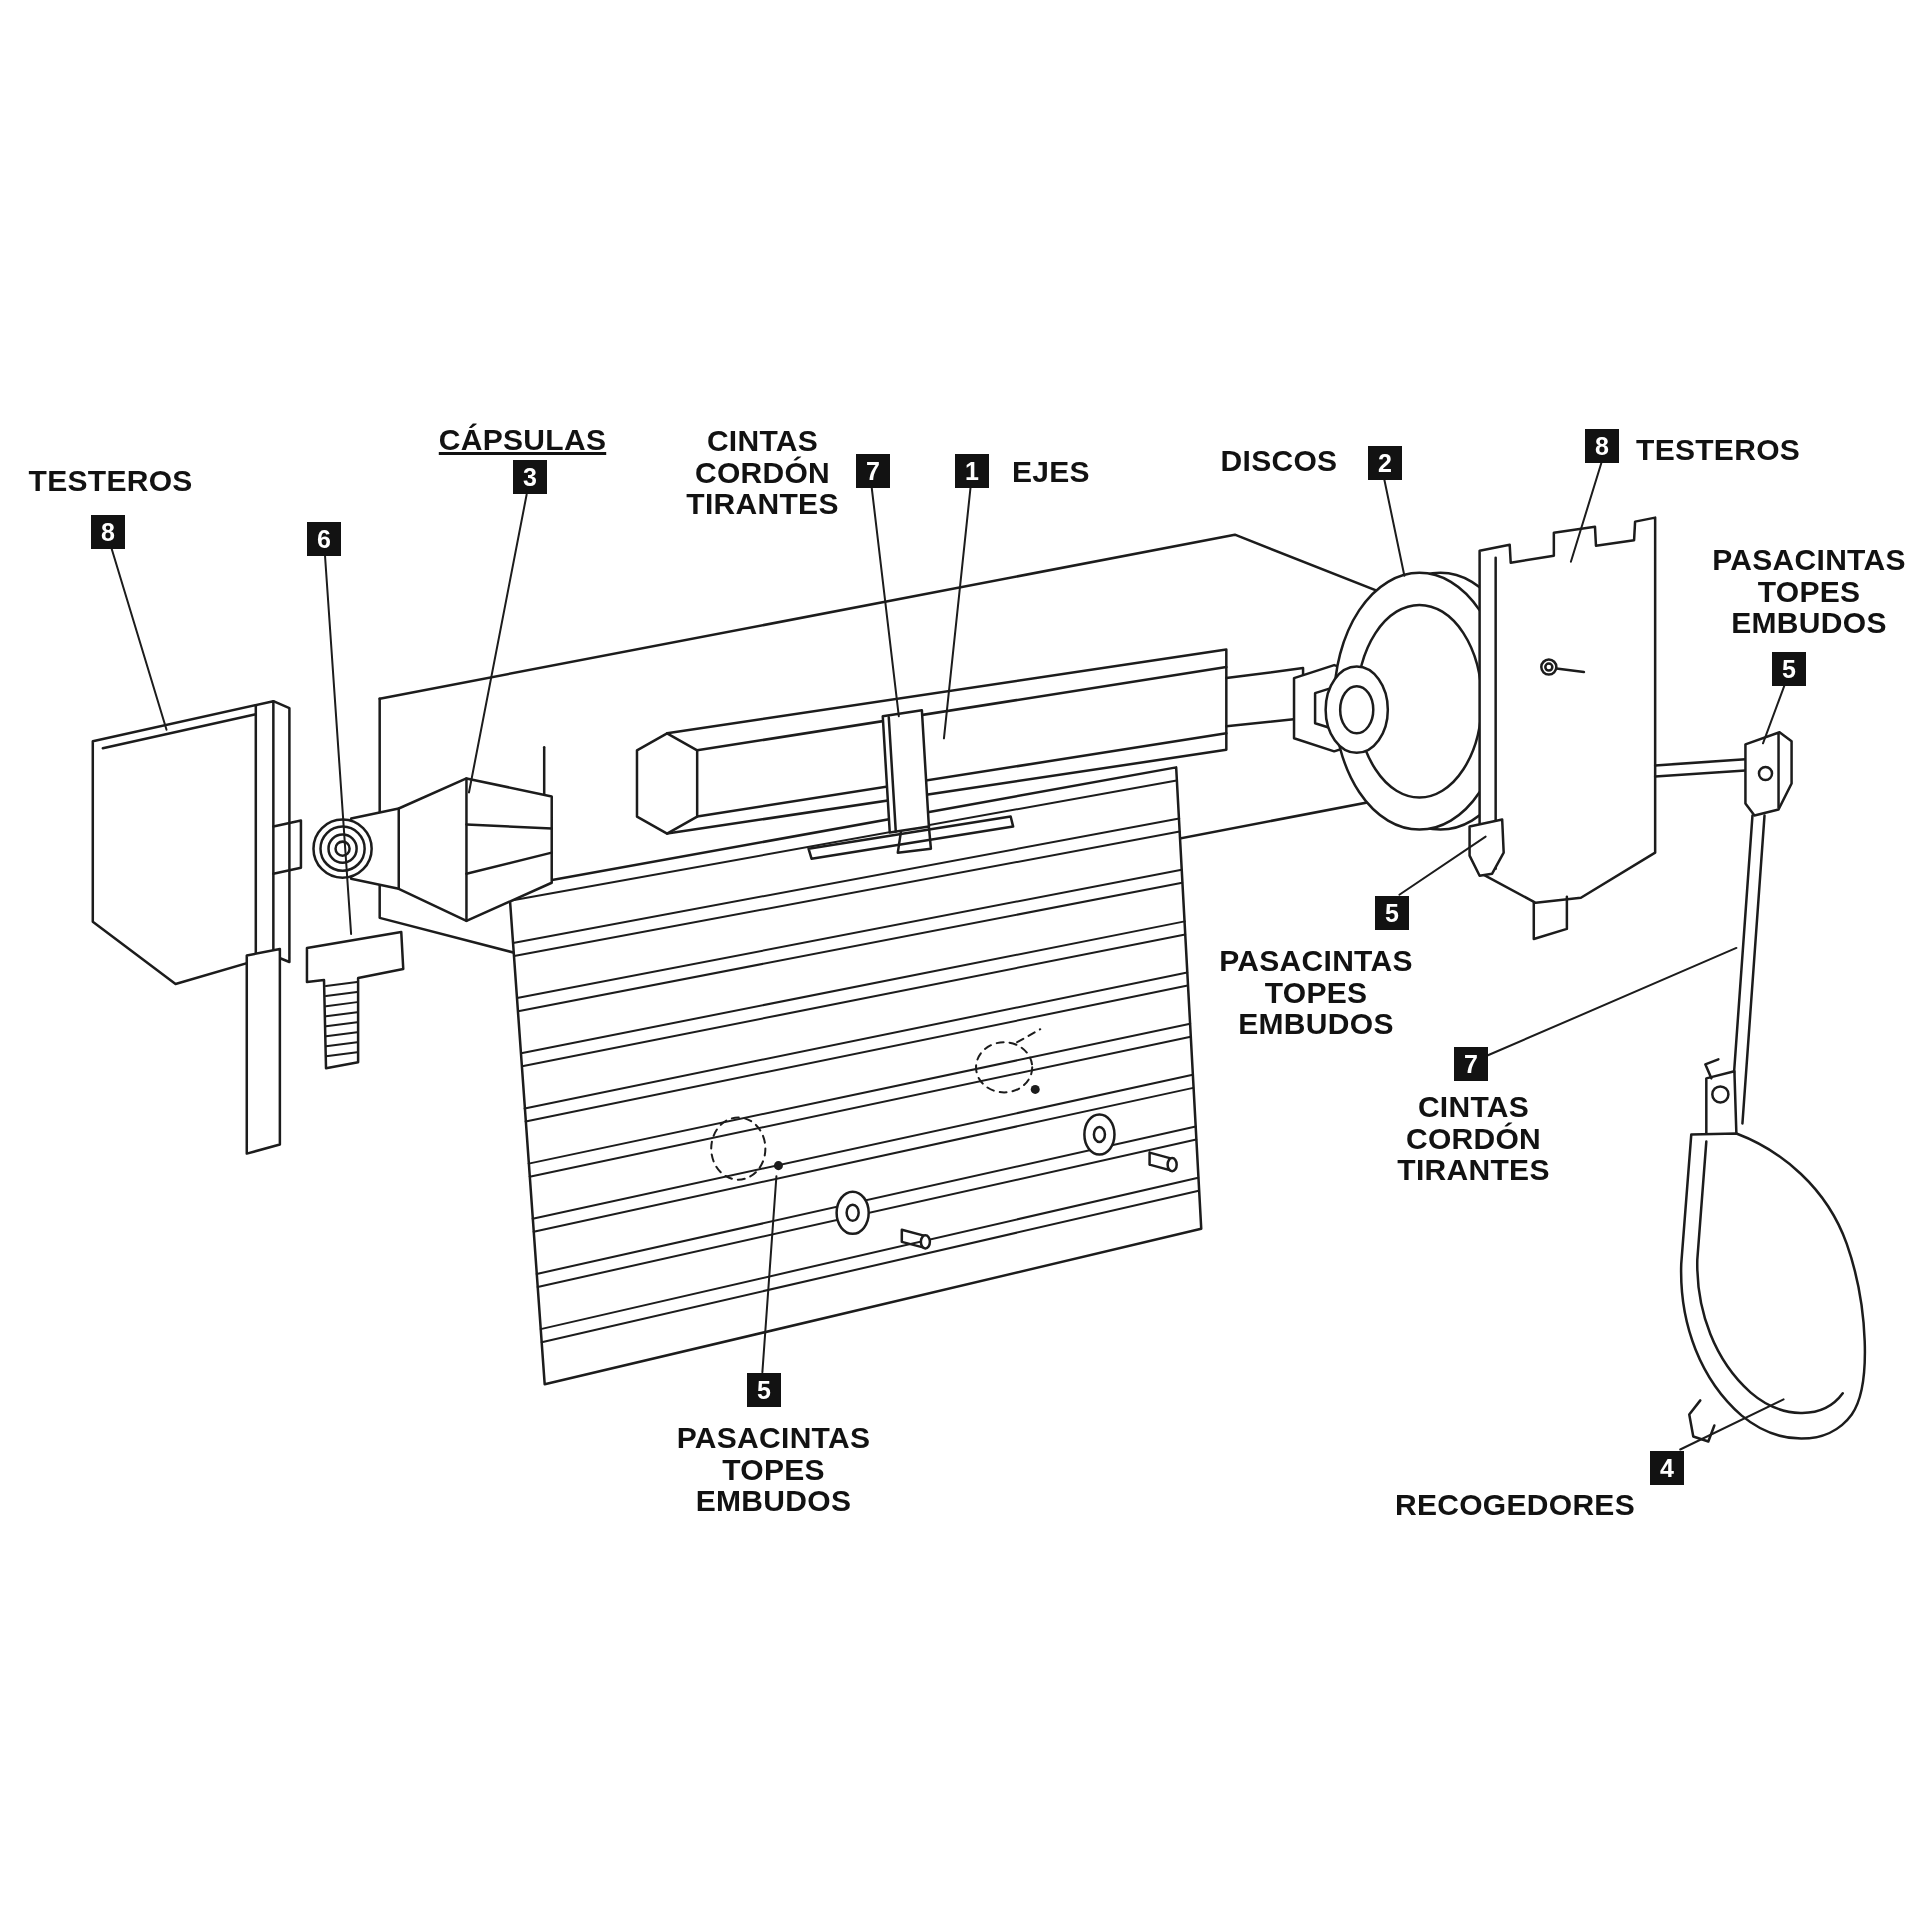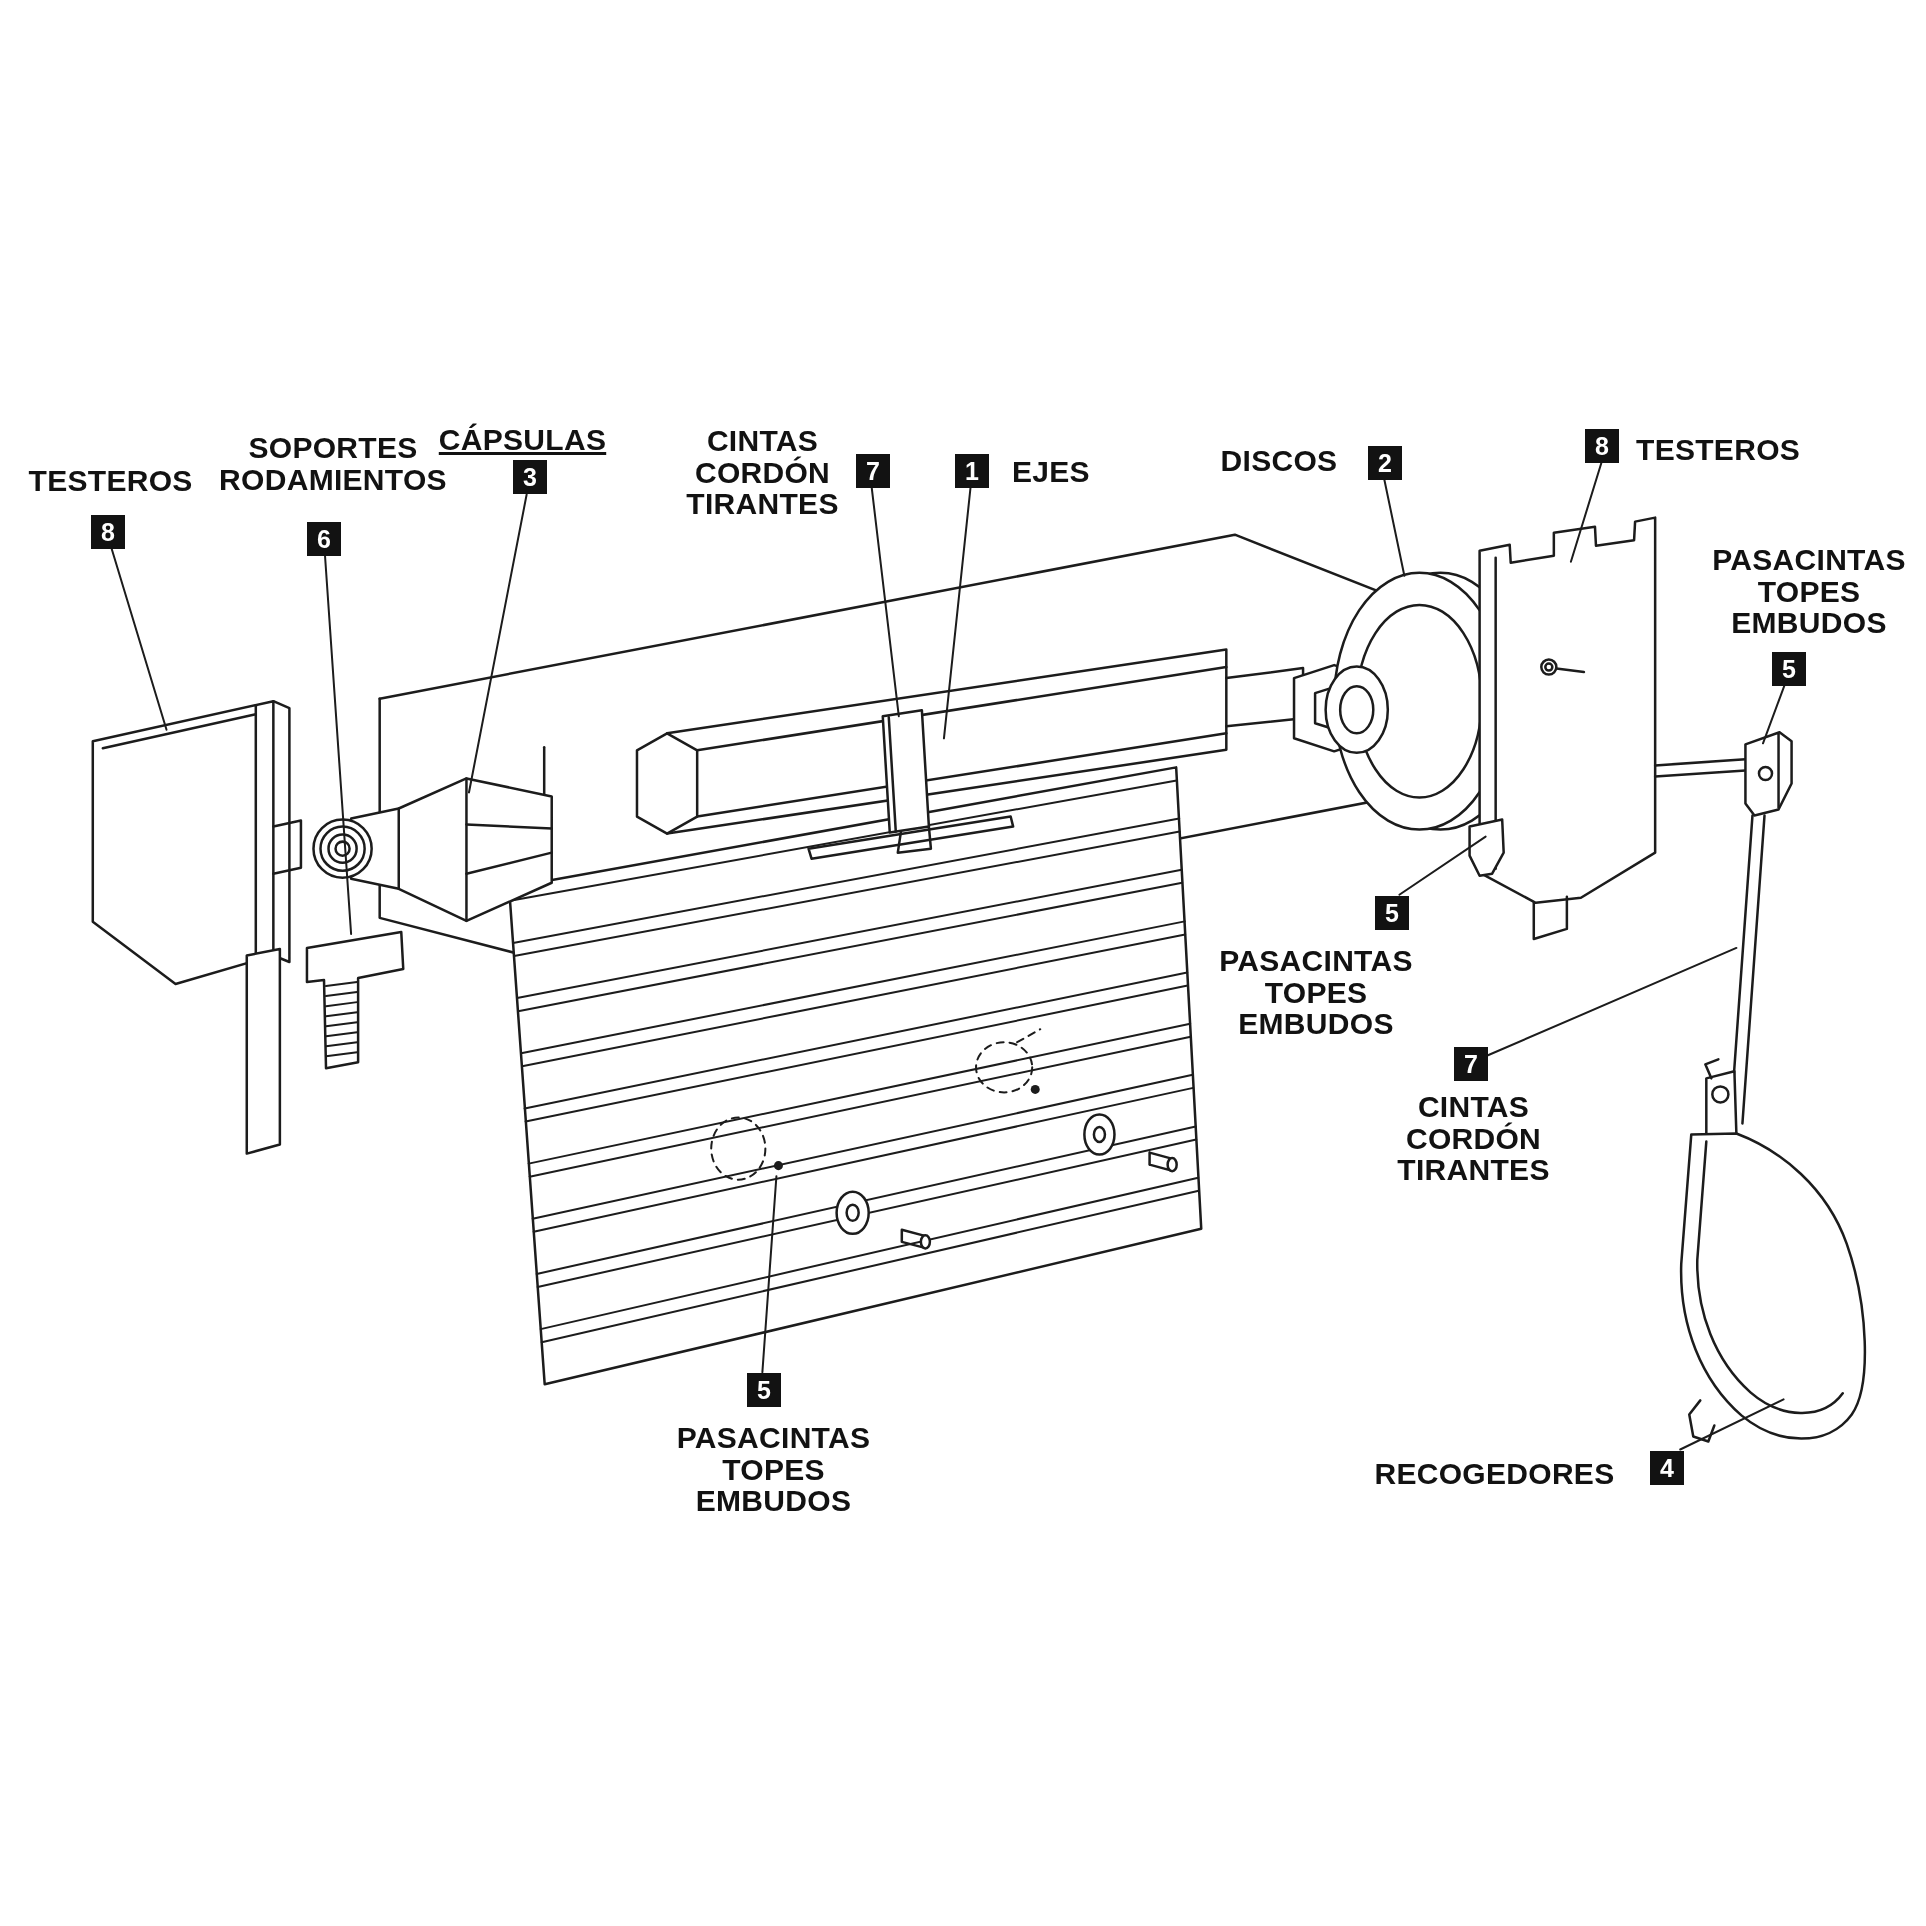--- a/index.html
+++ b/index.html
@@ -182,21 +182,20 @@
       <path d="M2962,2106 L3462,1890"></path>
       <path d="M1520,2736 L1548,2345"></path>
       <path d="M3350,2890 L3556,2790"></path>
     </g>
   </g>
 </svg>
 
 <div class="lbl" style="left:17.6px;top:465px;width:186px;">TESTEROS</div>
 <div class="badge" style="left:91px;top:515px;">8</div>
 
-<div class="lbl" style="left:215px;top:432px;width:236px;">SOPORTES RODAMIENTOS</div>
 <div class="badge" style="left:307px;top:522px;">6</div>
 
 <div class="lbl" style="left:427px;top:424px;width:191px;text-decoration:underline;">CÁPSULAS</div>
 <div class="badge" style="left:513px;top:460px;">3</div>
 
 <div class="lbl" style="left:672px;top:425px;width:181px;">CINTAS CORDÓN TIRANTES</div>
 <div class="badge" style="left:856px;top:454px;">7</div>
 
 <div class="badge" style="left:955px;top:454px;">1</div>
 <div class="lbl" style="left:1012px;top:456px;width:150px;text-align:left;">EJES</div>
@@ -212,17 +211,17 @@
 
 <div class="badge" style="left:1375px;top:896px;">5</div>
 <div class="lbl" style="left:1203px;top:945px;width:226px;">PASACINTAS TOPES EMBUDOS</div>
 
 <div class="badge" style="left:1454px;top:1047px;">7</div>
 <div class="lbl" style="left:1388px;top:1091px;width:171px;">CINTAS CORDÓN TIRANTES</div>
 
 <div class="badge" style="left:747px;top:1373px;">5</div>
 <div class="lbl" style="left:663px;top:1422px;width:221px;">PASACINTAS TOPES EMBUDOS</div>
 
-<div class="lbl" style="left:1354px;top:1458px;width:281px;">RECOGEDORES</div>
+<div class="lbl" style="left:1354px;top:1489px;width:281px;text-align:right;">RECOGEDORES</div>
 <div class="badge" style="left:1650px;top:1451px;">4</div>
 
 </div>
 
 
 </body></html>

